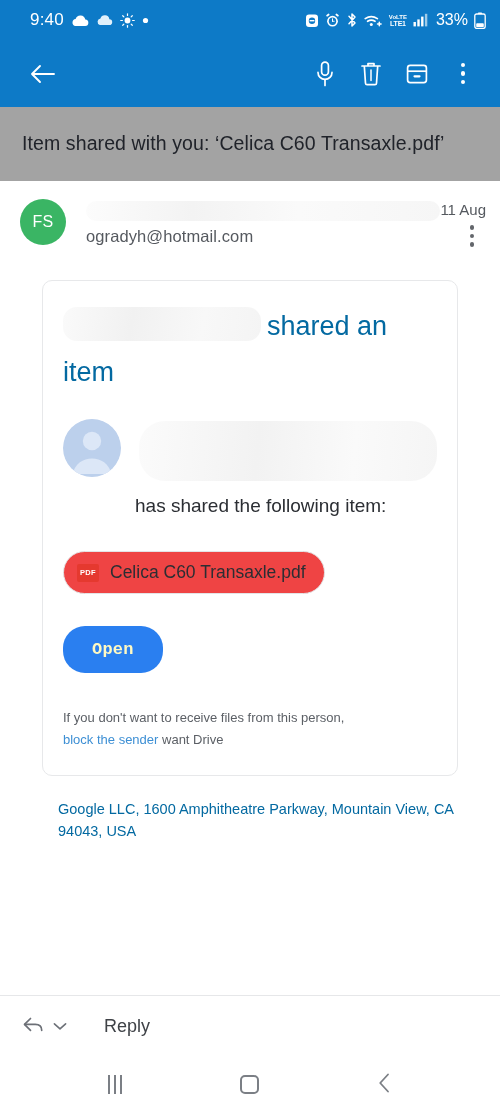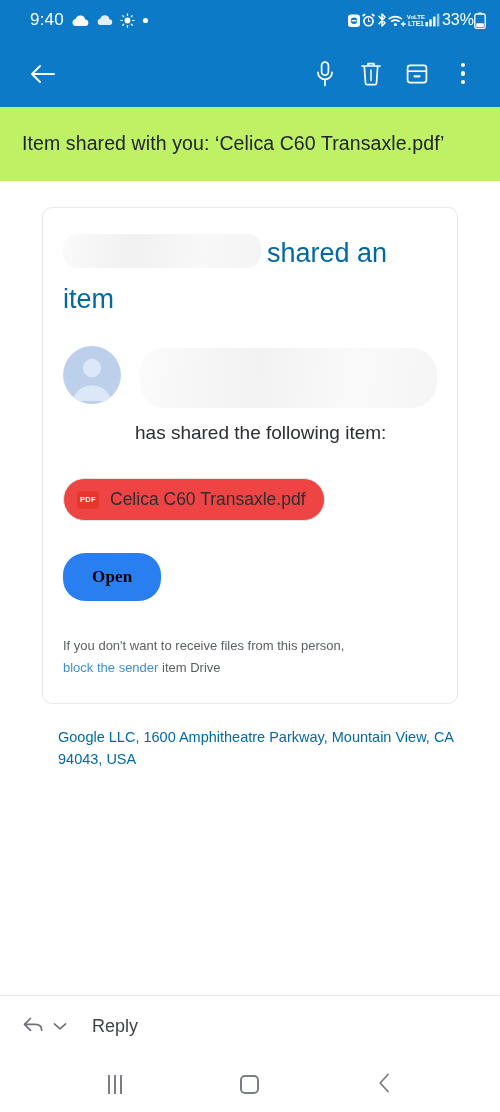--- a/index.html
+++ b/index.html
@@ -12,21 +12,21 @@
   .screen { position: relative; width: 500px; height: 1112px; display: flex; flex-direction: column; }
 
   
   .statusbar {
     height: 40px; background: #0d7ac7; color: #fff;
     display: flex; align-items: center; justify-content: space-between;
     padding: 0 14px 0 30px; flex: 0 0 40px;
   }
   .status-left { display: flex; align-items: center; gap: 7px; }
   .clock { font-size: 17px; font-weight: 500; letter-spacing: .2px; }
-  .status-right { display: flex; align-items: center; }
+  .status-right { display: flex; align-items: center; gap: 6px; }
   .sicon { display: inline-flex; align-items: center; justify-content: center; }
   .batt-pct { font-size: 16px; font-weight: 500; margin-left: 2px; }
   .lte-stack { display: flex; flex-direction: column; align-items: center; line-height: 1; }
   .lte-top { font-size: 6px; font-weight: 700; }
   .lte-bot { font-size: 7px; font-weight: 700; letter-spacing: -.2px; }
 
   
   .toolbar {
     height: 67px; background: #0d7ac7;
     display: flex; align-items: center; flex: 0 0 67px;
@@ -34,21 +34,21 @@
   }
   .tb-spacer { flex: 1; }
   .tb-btn {
     width: 46px; height: 46px; display: flex; align-items: center; justify-content: center;
     cursor: pointer; border-radius: 50%;
   }
   .dots-v { display: flex; flex-direction: column; gap: 4px; align-items: center; }
   .dots-v i { width: 4.5px; height: 4.5px; border-radius: 50%; background: #fff; display: block; }
 
   
-  .subject-wrap { background: #bef264; padding: 20px 34px 22px 22px; flex: 0 0 auto; }
+  .subject-wrap { background: #a3a3a3; padding: 20px 34px 22px 22px; flex: 0 0 auto; }
   .subject {
     font-size: 19.5px; line-height: 32px; color: #20232a; font-weight: 400;
     letter-spacing: .1px;
   }
 
   
   .body-scroll { flex: 1 1 auto; background: #fff; overflow: hidden; position: relative; }
 
   
   .sender-row { display: flex; padding: 18px 14px 6px 20px; position: relative; }
@@ -102,34 +102,34 @@
     padding: 10px 18px 10px 13px; margin-top: 30px; cursor: pointer; background: #ef4444;
   }
   .pdf-badge {
     width: 22px; height: 18px; border-radius: 2px; background: #e5392f;
     color: #fff; font-size: 7.5px; font-weight: 700; letter-spacing: .3px;
     display: flex; align-items: center; justify-content: center; flex: 0 0 22px;
   }
   .file-name { font-size: 17.5px; color: #2b2e33; }
   .open-btn {
     display: inline-block; margin-top: 32px;
-    background: #2a7ff0; color: #000000; border: none; border-radius: 22px;
+    background: #2a7ff0; color: #fef9c3; border: none; border-radius: 22px;
     font-size: 17px; font-weight: 700; padding: 14px 29px; cursor: pointer;
-    font-family: Liberation Serif, serif; letter-spacing: .2px;
+    font-family: Liberation Mono, monospace; letter-spacing: .2px;
   }
   .disclaimer { margin-top: 34px; font-size: 13px; line-height: 22px; color: #5c6066; }
   .link { color: #3d8fd4; cursor: pointer; }
   .footer-addr {
     margin: 22px 42px 0 58px; font-size: 14.5px; line-height: 22px; color: #0369a1;
   }
 
   
   .reply-bar {
     flex: 0 0 62px; border-top: 1px solid #e6e7e9; background: #fff;
-    display: flex; align-items: center; padding: 16px 22px; gap: 6px;
+    display: flex; align-items: center; padding: 16px 22px; gap: 18px;
   }
   .reply-icon-group { display: flex; align-items: center; gap: 6px; cursor: pointer; }
   .reply-label { font-size: 18px; color: #3f4247; margin-left: 18px; cursor: pointer; }
 
   
   .navbar {
     flex: 0 0 55px; background: #fff; display: flex; align-items: center;
     justify-content: space-around; padding: 0 48px;
   }
   .nav-btn { width: 56px; height: 44px; display: flex; align-items: center; justify-content: center; cursor: pointer; }
@@ -272,20 +272,39 @@
         </span>
     </div>
   </div>
 
   <div class="subject-wrap">
     <div class="subject">Item shared with you: ‘Celica C60 Transaxle.pdf’</div>
   </div>
 
   <div class="body-scroll">
 
+    <div class="sender-row">
+      <div class="avatar">
+        <span>FS</span>
+      </div>
+      <div class="sender-mid">
+        <div class="sender-name-redact"></div>
+        <div class="sender-email">ogradyh@hotmail.com</div>
+      </div>
+      <div class="sender-right">
+        <div class="date-text">11 Aug</div>
+        <div class="tb-btn" style="width:28px;height:24px;">
+          <span class="dots-v">
+            <i style="background:#63666b"></i>
+              <i style="background:#63666b"></i>
+              <i style="background:#63666b"></i>
+          </span>
+        </div>
+      </div>
+    </div>
 
     <div class="card">
 
       <div class="headline">
         <span class="redact-name"></span><span>shared an item</span>
       </div>
 
       <div class="person-block">
         <div class="person-avatar">
           <svg width="58" height="58" viewBox="0 0 58 58">
@@ -303,21 +322,21 @@
         <span class="pdf-badge">PDF</span>
         <span class="file-name">Celica C60 Transaxle.pdf</span>
       </div>
 
       <div>
         <button class="open-btn">Open</button>
       </div>
 
       <div class="disclaimer">
         <span>If you don't want to receive files from this person,</span><br>
-        <span class="link">block the sender</span><span> item Drive</span>
+        <span class="link">block the sender</span><span> want Drive</span>
       </div>
     </div>
 
     <div class="footer-addr">Google LLC, 1600 Amphitheatre Parkway, Mountain View, CA 94043, USA</div>
   </div>
 
   <div class="reply-bar">
     <div class="reply-icon-group">
       <span>
         <svg width="24" height="20" viewBox="0 0 24 20">

